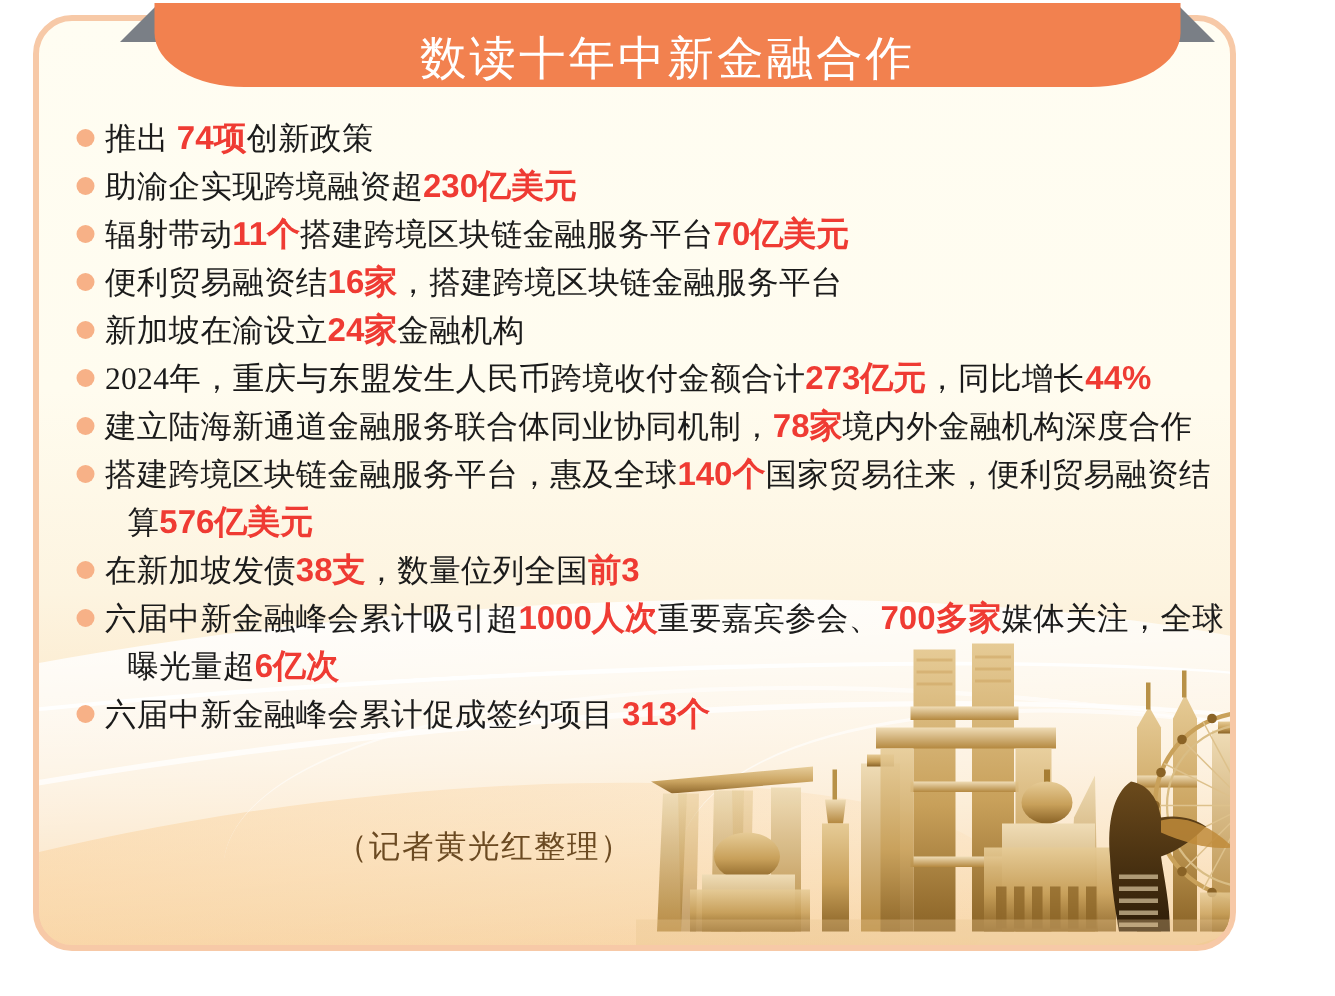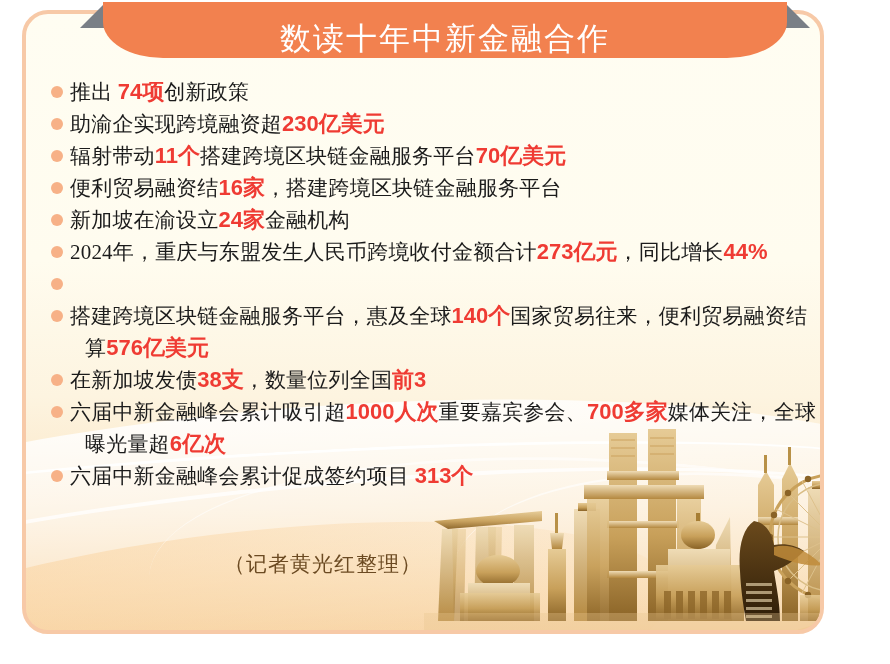--- a/index.html
+++ b/index.html
@@ -402,20 +402,21 @@
         <div class="row">
           <div class="dot-col">
             <span class="dot"></span>
           </div>
           <div class="row-text"><span>2024年，重庆与东盟发生人民币跨境收付金额合计</span><span class="hl">273亿元</span><span>，同比增长</span><span class="hl">44%</span></div>
         </div>
         <div class="row">
           <div class="dot-col">
             <span class="dot"></span>
           </div>
+          <div class="row-text"><span>建立陆海新通道金融服务联合体同业协同机制，</span><span class="hl">78家</span><span>境内外金融机构深度合作</span></div>
         </div>
         <div class="row">
           <div class="dot-col">
             <span class="dot"></span>
           </div>
           <div class="row-text"><span>搭建跨境区块链金融服务平台，惠及全球</span><span class="hl">140个</span><span>国家贸易往来，便利贸易融资结</span></div>
         </div>
         <div class="row cont">
           <div class="dot-col"></div>
           <div class="row-text"><span>算</span><span class="hl">576亿美元</span></div>

